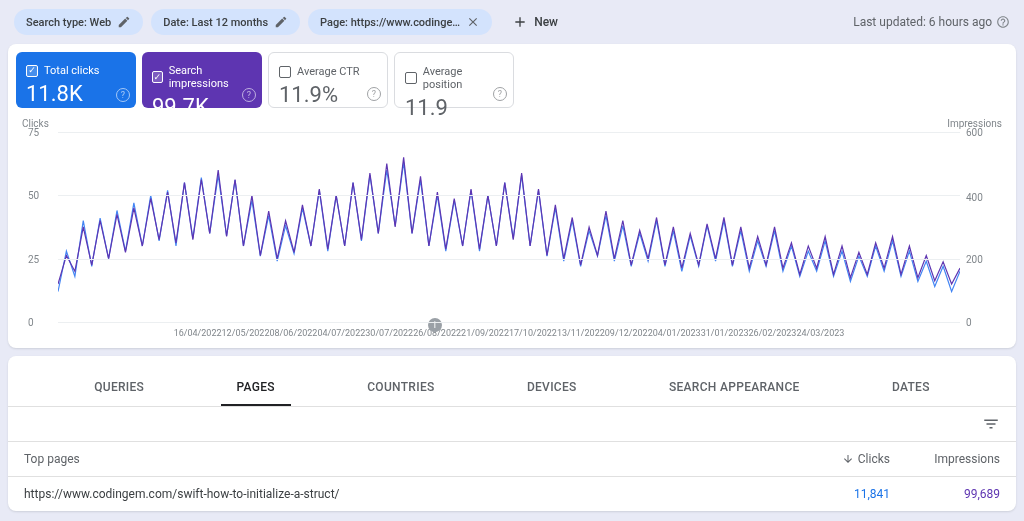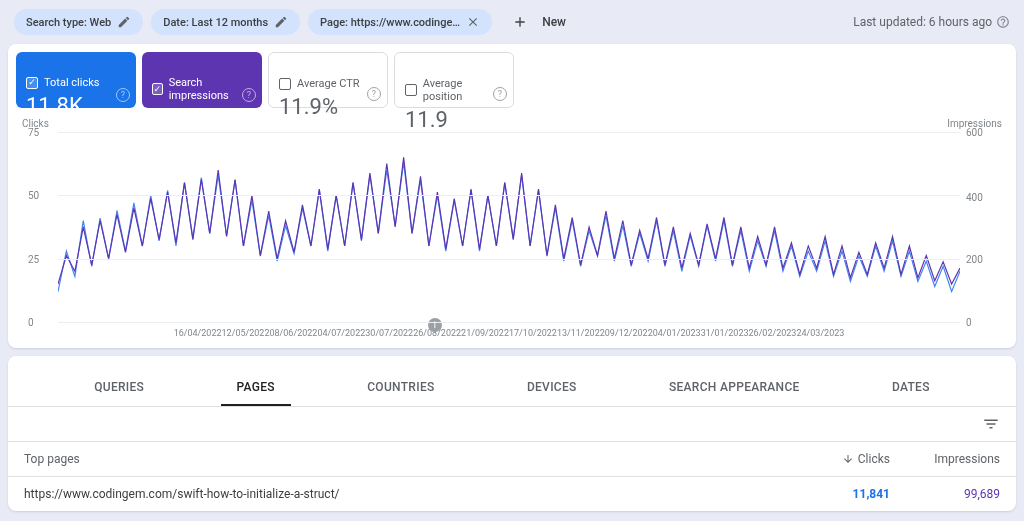--- a/index.html
+++ b/index.html
@@ -23,21 +23,21 @@
     display: flex;
     align-items: center;
     gap: 6px;
     font-size: 11px;
     color: #3c4043;
     cursor: pointer;
   }
   .chip .label { font-weight: 500; }
   .chip svg { width: 14px; height: 14px; fill: #5f6368; }
   .new-btn {
-    display: flex; align-items: center; gap: 14px;
+    display: flex; align-items: center; gap: 6px;
     padding: 6px 12px; font-size: 12px; font-weight: 500;
     color: #3c4043; cursor: pointer;
   }
   .new-btn svg { width: 16px; height: 16px; fill: #3c4043; }
   .spacer { flex: 1; }
   .updated { color: #5f6368; font-size: 12px; display:flex; align-items:center; gap:4px;}
   .updated svg { width:14px; height:14px; fill:#80868b; }
 
   .card {
     background: #fff;
@@ -48,21 +48,21 @@
   .metrics-row {
     display: flex;
     padding: 8px 8px 4px 8px;
     gap: 0;
   }
   .metric {
     position: relative;
     width: 120px;
     height: 56px;
     border-radius: 6px;
-    padding: 24px 10px;
+    padding: 12px 10px;
     margin-right: 6px;
     cursor: pointer;
   }
   .metric.blue { background: #1a73e8; color: #fff; }
   .metric.purple { background: #5e35b1; color: #fff; }
   .metric.white { background: #fff; color: #5f6368; border: 1px solid #dadce0; }
   .metric .top { display: flex; align-items: center; gap: 6px; font-size: 11px; }
   .metric .top .check {
     width: 12px; height: 12px; border: 1.5px solid currentColor; border-radius: 2px;
     display:flex; align-items:center; justify-content:center;
@@ -114,21 +114,21 @@
   .table-tools svg { width:18px; height:18px; fill:#5f6368; cursor:pointer; }
 
   .table-head, .table-row {
     display:flex; align-items:center;
     padding: 10px 16px; font-size:12px;
   }
   .table-head { color:#5f6368; border-bottom:1px solid #e0e0e0; border-top:1px solid #e0e0e0;}
   .col-page { flex:1; }
   .col-clicks { width:90px; text-align:right; display:flex; justify-content:flex-end; align-items:center; gap:4px;}
   .col-impr { width:110px; text-align:right; }
-  .table-row .col-clicks { color:#1a73e8;font-weight:bold; }
+  .table-row .col-clicks { color:#1a73e8; }
   .table-row .col-impr { color:#5e35b1; }
   .col-clicks svg { width:12px; height:12px; fill:#5f6368; }
 </style>
 </head>
 <body>
 
 <div class="toolbar">
   <div class="chip">
     <span class="label">Search type: Web</span>
     <svg viewBox="0 0 24 24">

